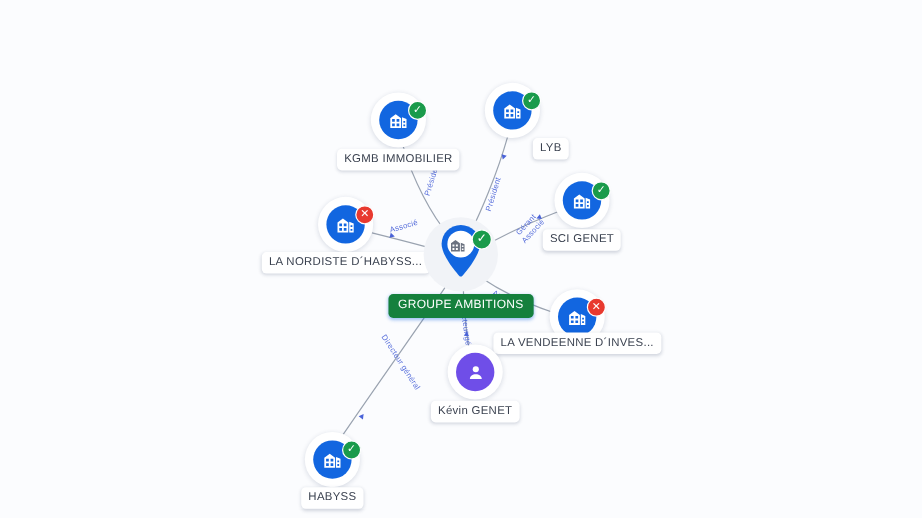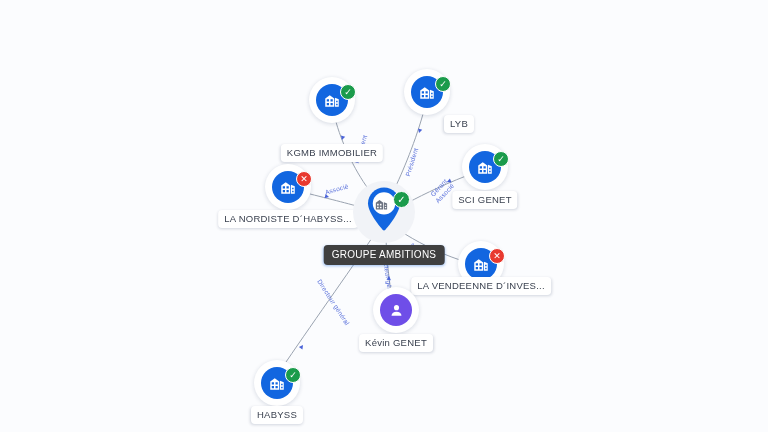--- a/index.html
+++ b/index.html
@@ -96,21 +96,21 @@
     background: #ffffff;
     color: #3b4250;
     font-size: 9.5px;
     letter-spacing: 0.25px;
     white-space: nowrap;
     padding: 3px 6px 3.5px 6px;
     border-radius: 4px;
     box-shadow: 0 1px 3px rgba(20,40,80,0.18);
   }
   .label.primary {
-    background: #404040;
+    background: #15803d;
     color: #ffffff;
     font-size: 10px;
     padding: 4px 8px 4.5px 8px;
     border-radius: 4px;
     box-shadow: 0 1px 3px rgba(18,102,224,0.4);
   }
   .edge-label {
     position: absolute;
     color: #4a63d8;
     font-size: 6.5px;
@@ -167,21 +167,21 @@
 
   <div class="node" style="left:332px; top:100px;">
     <div class="halo"></div>
     <div class="icon-circle">
       <svg width="18" height="18" viewBox="0 0 24 24" fill="#ffffff">
         <path d="M3 21V10l6-4.5L15 10v11H3zm2-2h3v-3H5v3zm5 0h3v-3h-3v3zM5 14h3v-3H5v3zm5 0h3v-3h-3v3z"></path>
         <path d="M16 21V9l5 2v10h-5zm1.5-2h2v-2h-2v2zm0-4h2v-2h-2v2z"></path>
       </svg>
     </div>
     <div class="badge ok" style="left:8px; top:-16px;">✓</div>
-    <div class="label" style="top:24px;margin-top:20px;">KGMB IMMOBILIER</div>
+    <div class="label" style="top:24px;">KGMB IMMOBILIER</div>
   </div>
 
   <div class="node" style="left:427px; top:92px;">
     <div class="halo"></div>
     <div class="icon-circle">
       <svg width="18" height="18" viewBox="0 0 24 24" fill="#ffffff">
         <path d="M3 21V10l6-4.5L15 10v11H3zm2-2h3v-3H5v3zm5 0h3v-3h-3v3zM5 14h3v-3H5v3zm5 0h3v-3h-3v3z"></path>
         <path d="M16 21V9l5 2v10h-5zm1.5-2h2v-2h-2v2zm0-4h2v-2h-2v2z"></path>
       </svg>
     </div>

